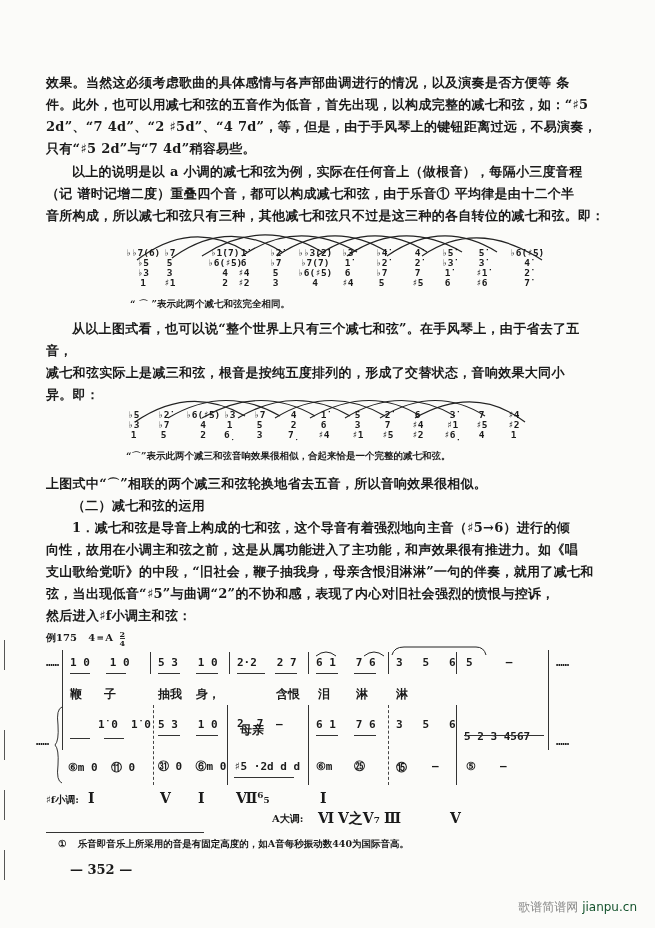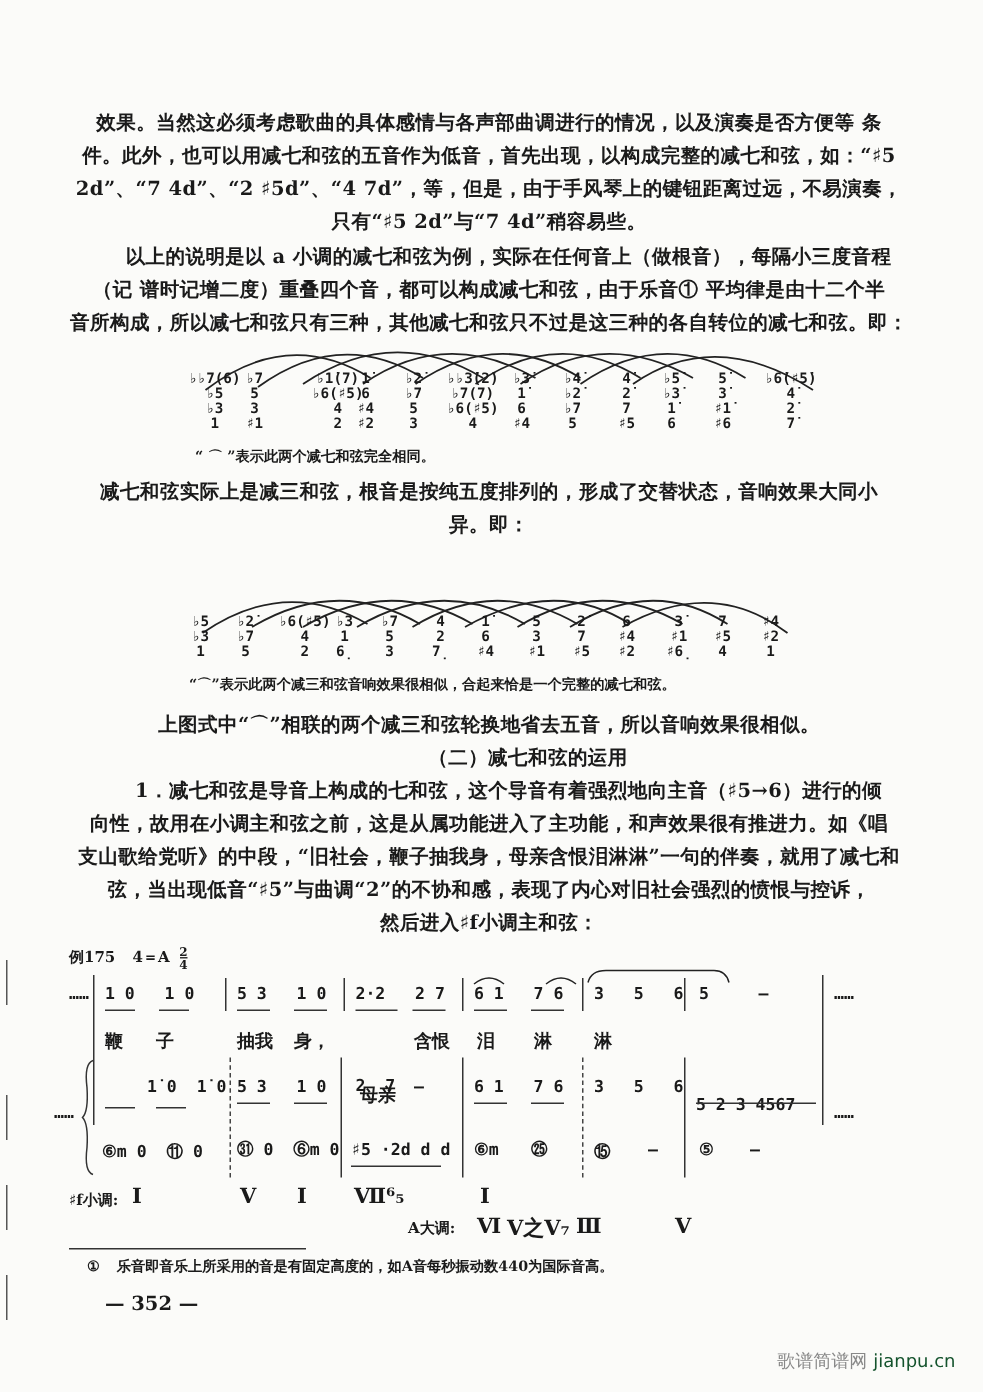--- a/index.html
+++ b/index.html
@@ -7,21 +7,20 @@
     width:655px; height:928px; position:relative; overflow:hidden;
     background:#fbfbf9;
     font-family:"DejaVu Serif", serif;
     color:#1a1a1a;
   }
   .abs { position:absolute; }
   .para {
     position:absolute; left:46px; width:560px;
     font-size:13px; line-height:22px; font-weight:bold;
     letter-spacing:0.3px;
-    text-align:center;
   }
   .indent { text-indent:26px; }
   .edge-line { position:absolute; left:4px; width:1px; background:#555; }
   .diag { position:absolute; font-family:"DejaVu Sans Mono", monospace; font-size:9.5px; line-height:10px; font-weight:bold; }
   .col { position:absolute; text-align:center; white-space:pre; }
   .caption { position:absolute; font-size:9.5px; font-weight:bold; }
   .score-num { position:absolute; font-family:"DejaVu Sans Mono", monospace; font-size:11px; font-weight:bold; white-space:pre; }
   .lyric { position:absolute; font-size:12px; font-weight:bold; }
   .bar { position:absolute; width:1px; background:#333; }
   .bar.dashed { background:none; border-left:1px dashed #444; }
@@ -114,20 +113,21 @@
 ♯6</div>
     <div class="col" style="left:390px;">♭6̇(♯5̇)
 4̇
 2̇
 7̇</div>
   </div>
   <div class="caption" style="left:130px;top:298px;">“ ⌒ ”表示此两个减七和弦完全相同。</div>
 </div>
 
 <div class="para" style="top:318px;">
+  <div class="indent">从以上图式看，也可以说“整个世界上只有三个减七和弦”。在手风琴上，由于省去了五音，</div>
   <div>减七和弦实际上是减三和弦，根音是按纯五度排列的，形成了交替状态，音响效果大同小</div>
   <div>异。即：</div>
 </div>
 
 <div>
   <svg class="arcs" width="420" height="36" style="left:130px;top:388px;" viewBox="0 0 420 36">
     <g fill="none" stroke="#222" stroke-width="1.2">
       <path d="M5 34 Q60 -4 115 28"></path>
       <path d="M38 30 Q95 -4 150 28"></path>
       <path d="M72 30 Q130 -4 185 28"></path>

